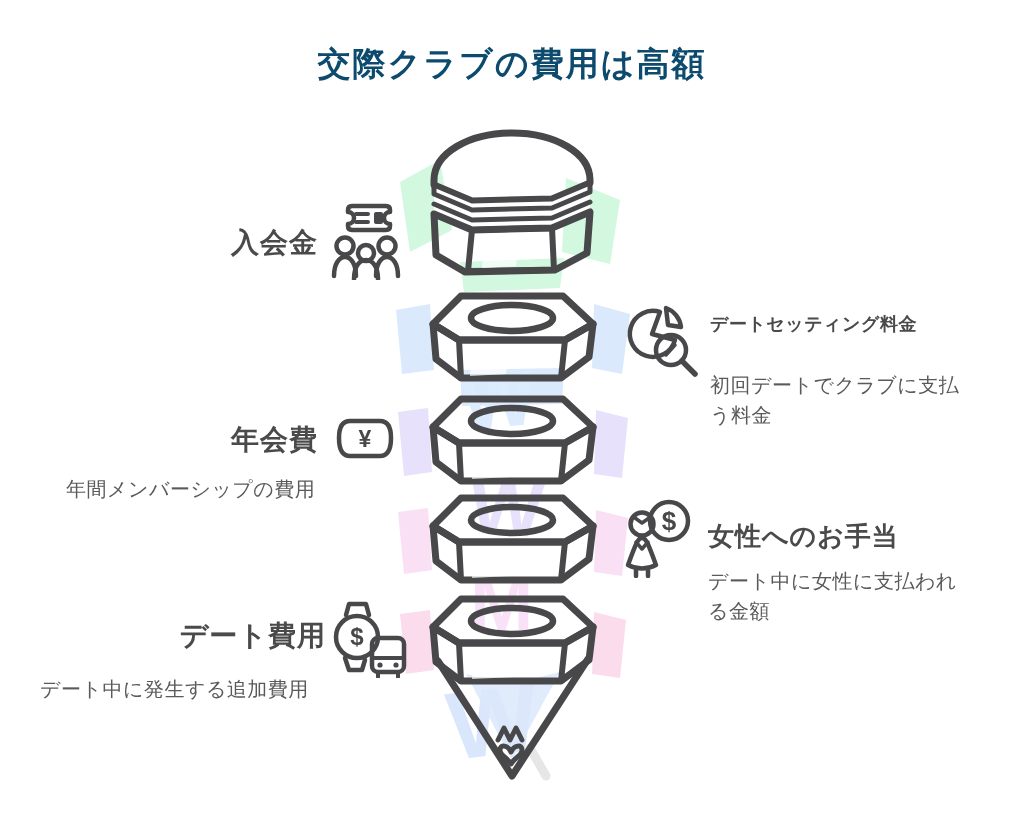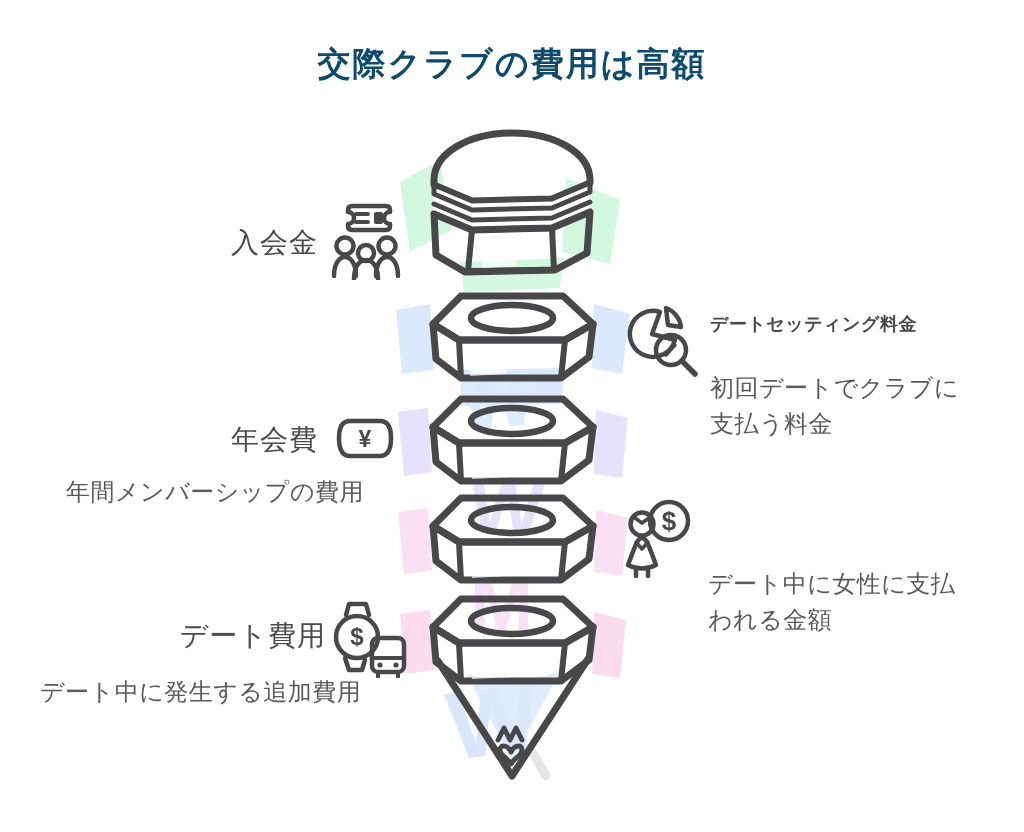--- a/index.html
+++ b/index.html
@@ -9,25 +9,25 @@
   }
   .page{
     position:relative;width:1024px;height:832px;background:#ffffff;overflow:hidden;
   }
   .abs{position:absolute;}
   .page-title{
     left:0;right:0;top:42px;text-align:center;
     font-size:33px;font-weight:bold;color:#0c4a6e;letter-spacing:2px;
   }
   .big-label{
-    font-size:28px;font-weight:normal;color:#4a4a4a;letter-spacing:1px;white-space:nowrap;
+    font-size:28px;font-weight:bold;color:#4a4a4a;letter-spacing:1px;white-space:nowrap;
   }
   .left-label{text-align:right;}
   .desc{
-    font-size:24px;color:#5a5a5a;line-height:1.5;letter-spacing:0.5px;
+    font-size:20px;color:#5a5a5a;line-height:1.5;letter-spacing:0.5px;
   }
   .nowrap{white-space:nowrap;}
   .right-title-sm{
     font-size:18px;font-weight:bold;color:#4a4a4a;letter-spacing:0.5px;white-space:nowrap;
   }
   .right-title-lg{
     font-size:26px;font-weight:bold;color:#4a4a4a;letter-spacing:1px;white-space:nowrap;
   }
   .wrapbox{overflow-wrap:anywhere;}
   svg{display:block;}
@@ -173,16 +173,17 @@
   <svg class="abs" style="left:620px;top:498px;" width="74" height="80" viewBox="0 0 74 80">
     <circle cx="49" cy="23" r="19" fill="#ffffff" class="ink" stroke-width="4.5"></circle>
     <text x="49" y="32" text-anchor="middle" font-size="26" class="svg-dollar">$</text>
     <circle cx="22" cy="26" r="11.5" fill="#ffffff" class="ink" stroke-width="4.5"></circle>
     <path d="M15,20 L22,25 L29,20" class="ink" stroke-width="3.5"></path>
     <path d="M22,40 C18,40 16,45 8,67 Q22,74 36,67 C28,45 26,40 22,40 Z" fill="#ffffff" class="ink" stroke-width="4.5"></path>
     <path d="M16,44 L22,51 L28,44" class="ink" stroke-width="3.5"></path>
     <path d="M16,71 V78 M28,71 V78" class="ink" stroke-width="4.5"></path>
   </svg>
 
+  <div class="abs right-title-lg" style="left:708px;top:519px;">女性へのお手当</div>
 
   <div class="abs desc wrapbox" style="left:708px;top:566px;width:262px;">デート中に女性に支払われる金額</div>
 
 </div>
 
 </body></html>

